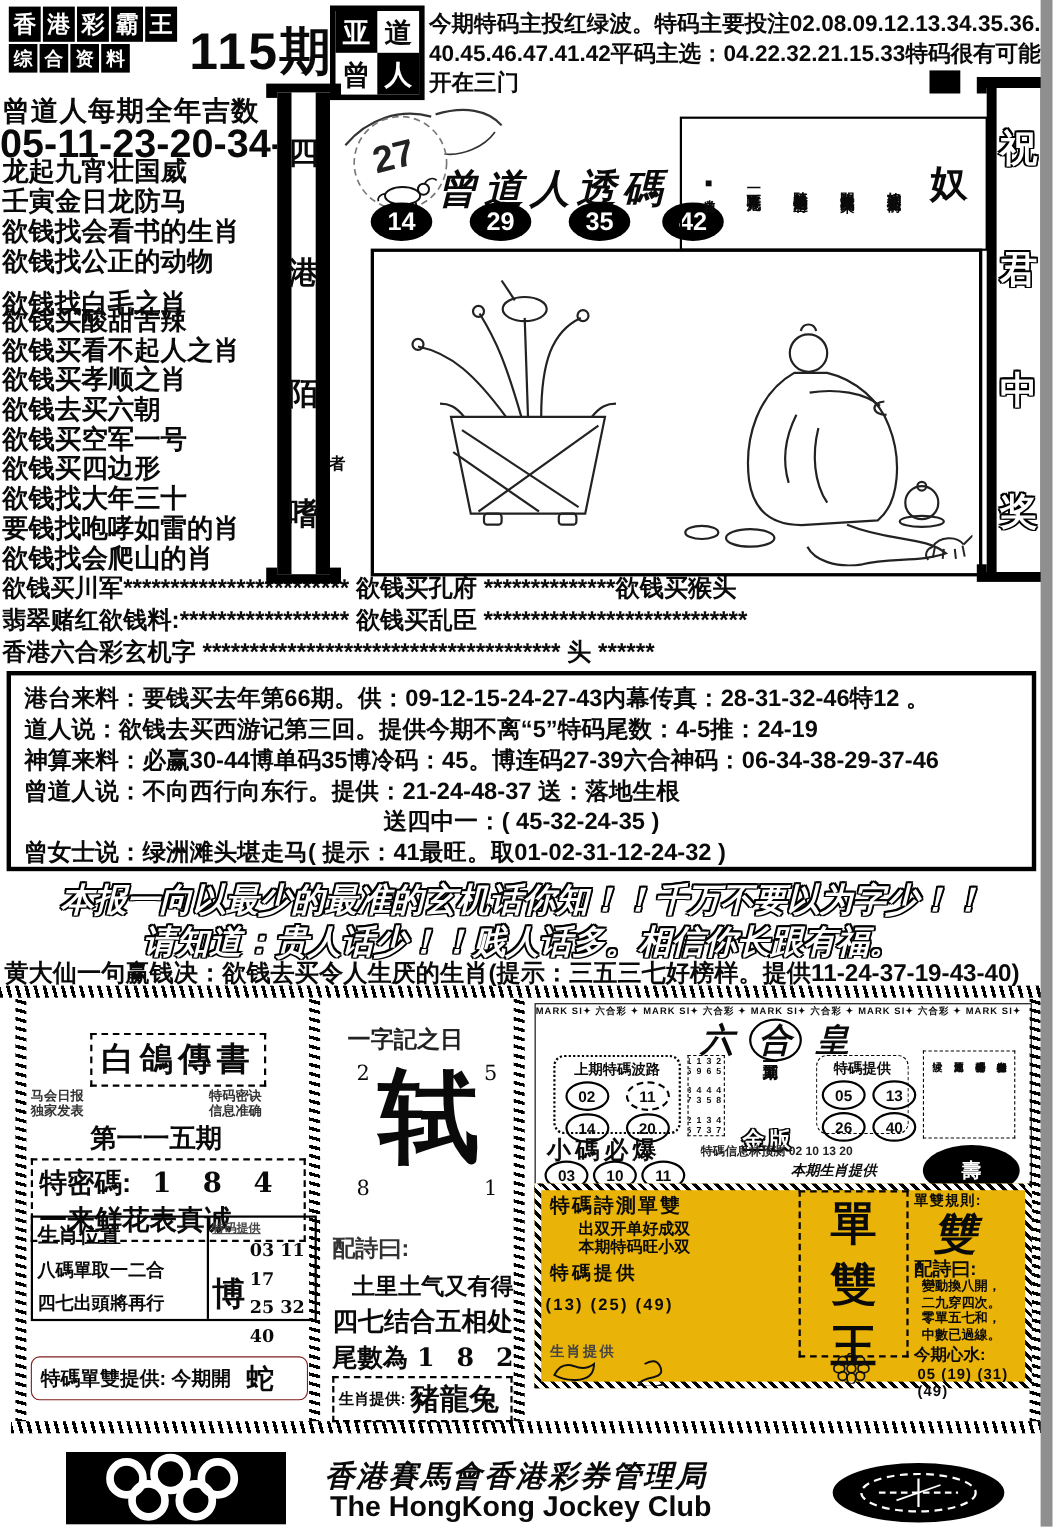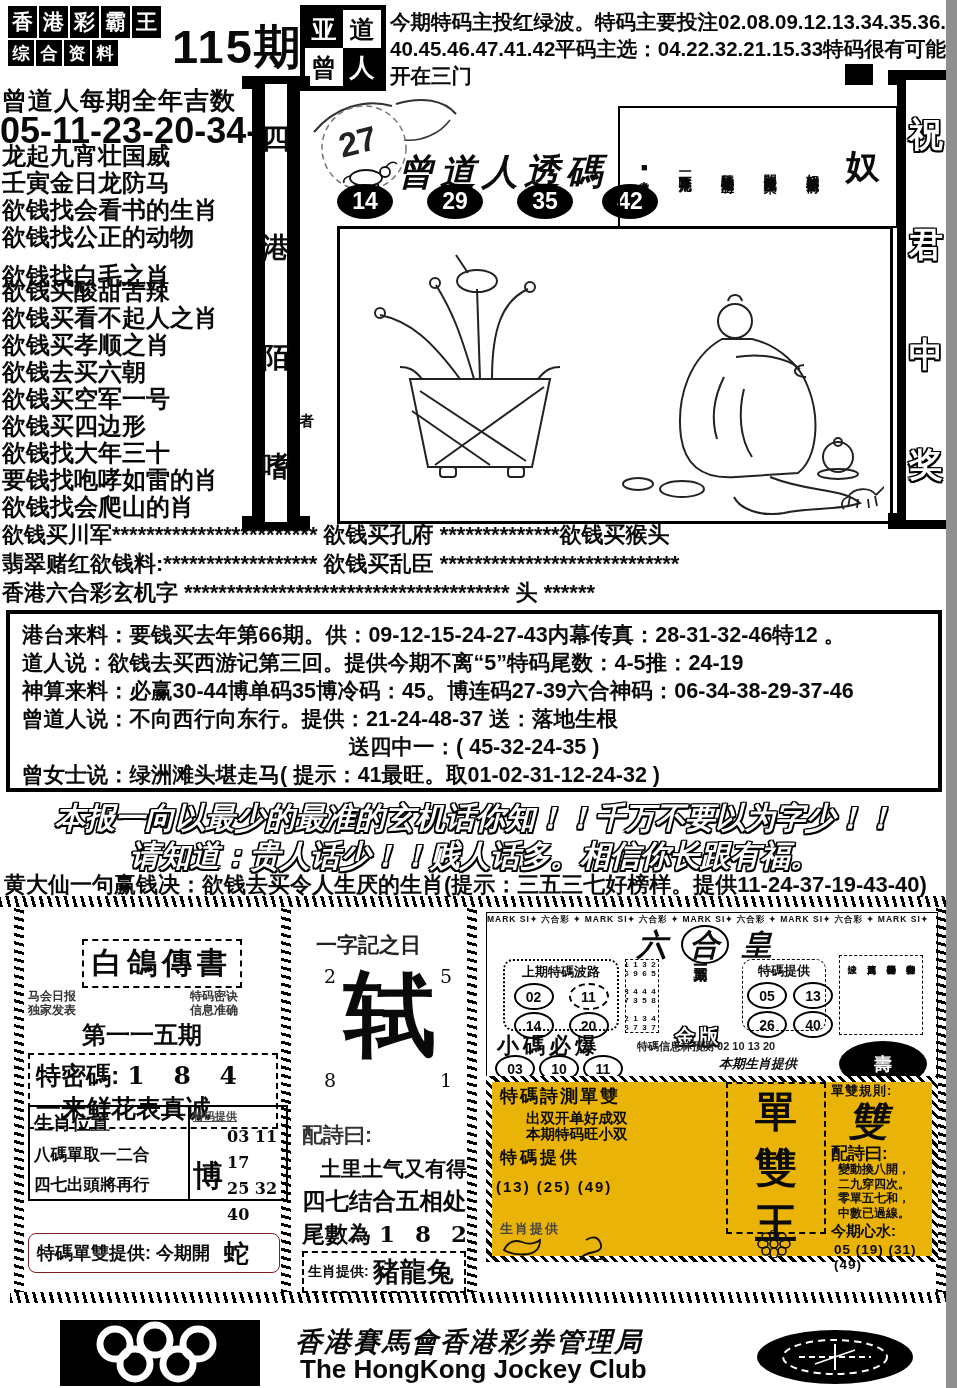--- a/index.html
+++ b/index.html
@@ -77,21 +77,21 @@
   #pigeon{left:20px;top:915px;width:272px;height:372px;}
   #pigeon-title{left:62px;top:24px;border:2px dashed #000;padding:2px 8px;
     font-size:30px;font-weight:900;letter-spacing:5px;font-family:"DejaVu Serif",serif;}
   .pg-note{width:90px;font-size:12px;line-height:14px;font-weight:700;color:#333;}
   #pg-note-l{left:8px;top:74px;}
   #pg-note-r{left:170px;top:74px;}
   #pg-issue{left:62px;top:104px;font-size:24px;font-weight:900;font-family:"DejaVu Serif",serif;}
   #pg-secret{left:8px;top:138px;width:250px;height:76px;border:2px dashed #000;
     padding:4px 6px;box-sizing:border-box;}
   #pg-secret .r1{font-size:25px;font-weight:900;}
-  #pg-secret .r1 .val{font-family:"DejaVu Serif",serif;letter-spacing:10px;margin-left:8px;}
+  #pg-secret .r1 .val{font-family:"DejaVu Serif",serif;letter-spacing:10px;margin-left:19px;}
   #pg-secret .r2{font-size:25px;font-weight:700;font-family:"DejaVu Serif",serif;}
   #pg-pos{left:8px;top:190px;width:256px;height:92px;border:2px solid #000;display:flex;}
   #pg-pos .l{width:150px;padding:3px 4px;}
   #pg-pos .l .h{font-size:19px;font-weight:900;}
   #pg-pos .l div.ln{font-size:16.5px;font-weight:700;margin-top:8px;white-space:nowrap;}
   #pg-pos .r{flex:1;border-left:2px solid #000;padding:2px 3px;}
   #pg-pos .r .h{font-size:11px;font-weight:700;color:#444;text-decoration:underline;}
   #pg-pos .r .body{display:flex;align-items:center;}
   #pg-pos .r .big{font-size:30px;font-weight:900;font-family:"DejaVu Serif",serif;}
   #pg-pos .r .nums{margin-left:4px;font-size:16px;font-weight:900;font-family:"DejaVu Serif",serif;line-height:26px;}

